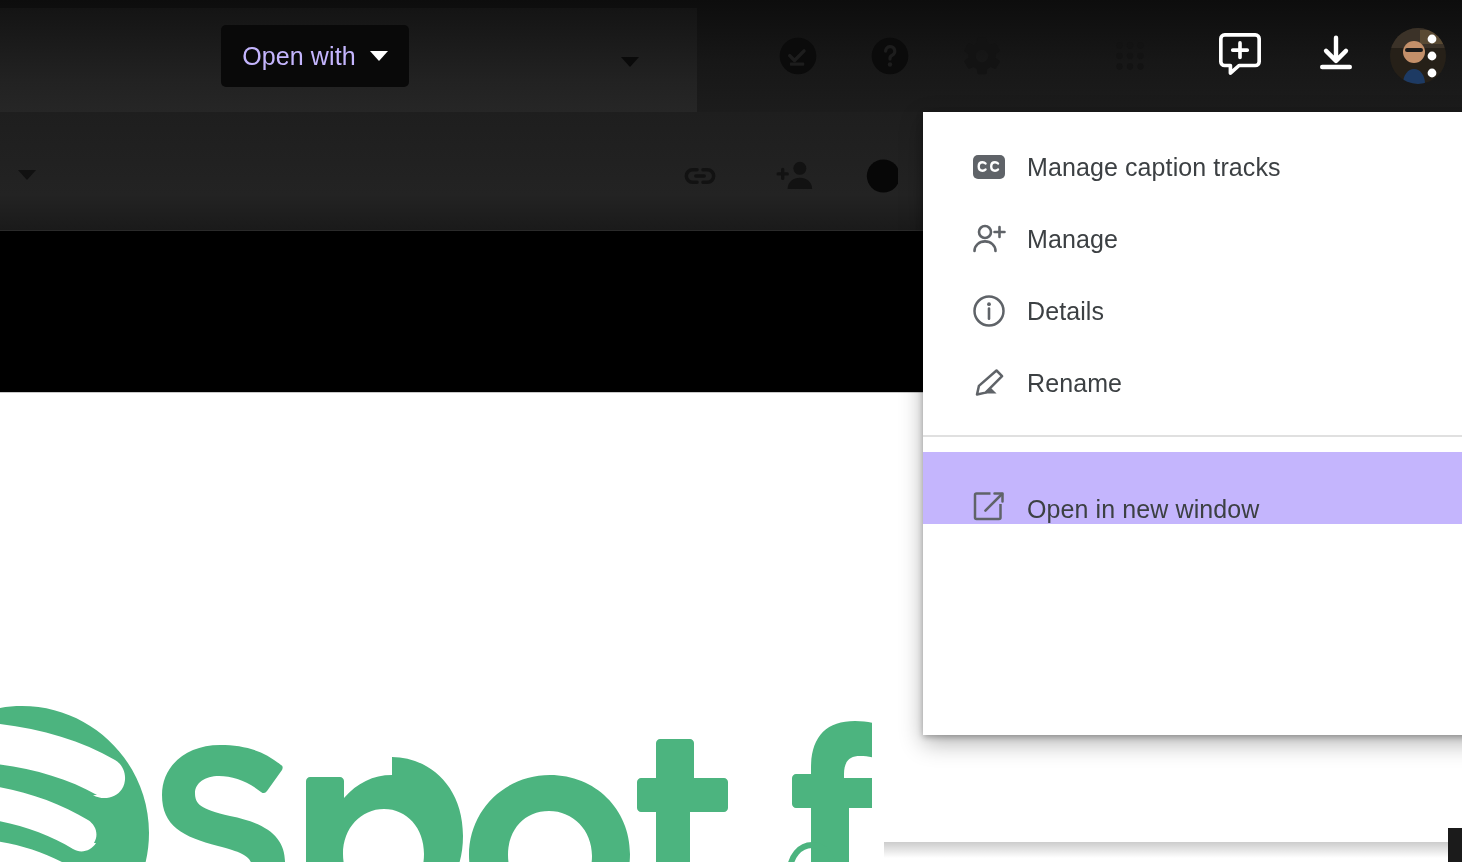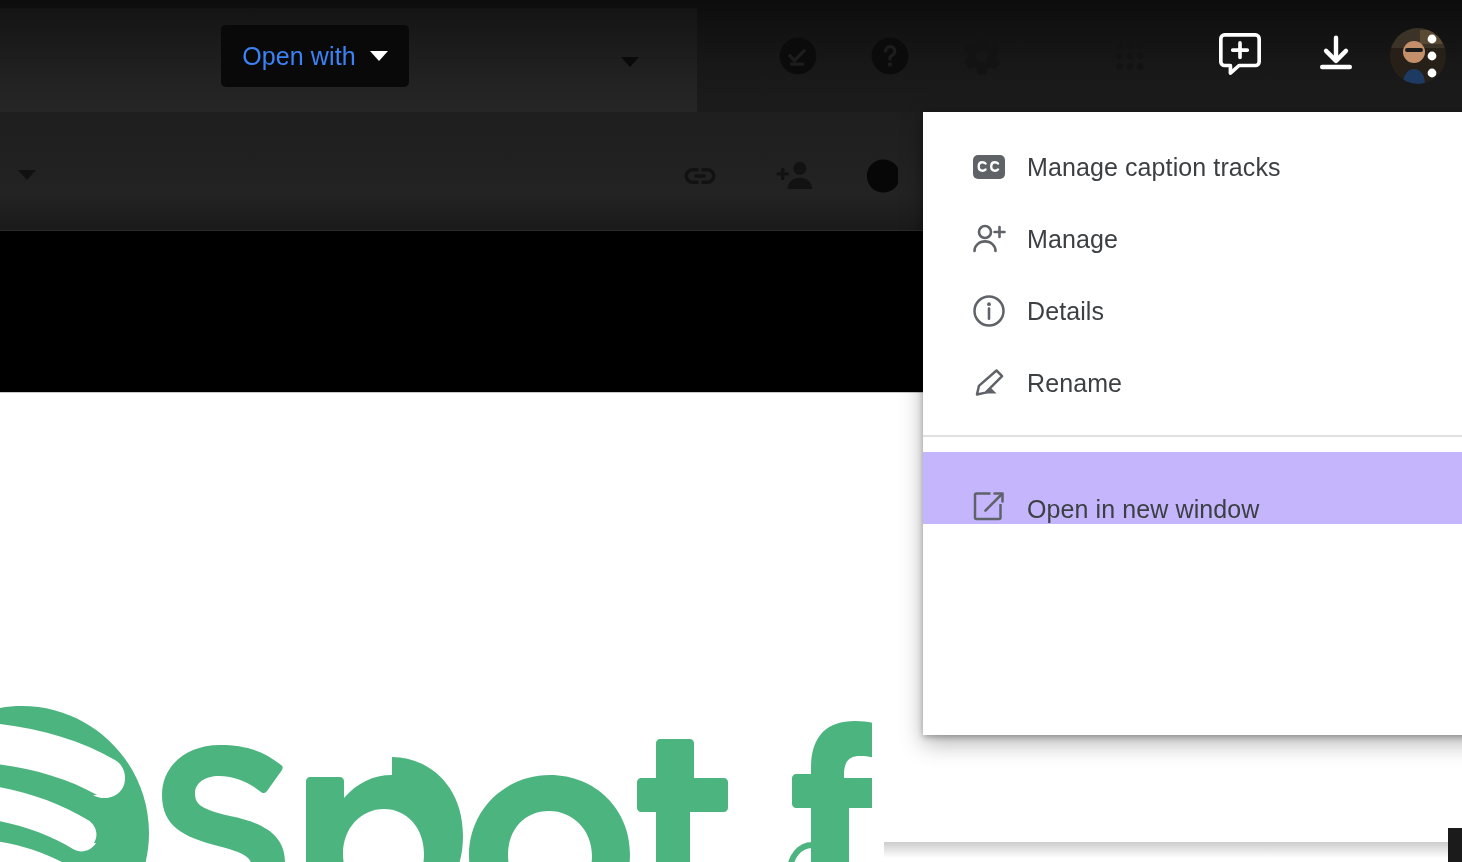--- a/index.html
+++ b/index.html
@@ -43,21 +43,21 @@
     width: 188px; height: 62px;
     background: #090909;
     border-radius: 5px;
     display: flex;
     align-items: center;
     justify-content: center;
     gap: 14px;
     cursor: pointer;
   }
   .open-with-btn .label {
-    color: #3b82f6;
+    color: #c4b5fd;
     font-size: 25px;
     letter-spacing: .1px;
   }
   .caret {
     width: 0; height: 0;
     border-left: 9px solid transparent;
     border-right: 9px solid transparent;
     border-top: 10px solid #ffffff;
   }
   .caret.dark { border-top-color: #0d0d0d; }

